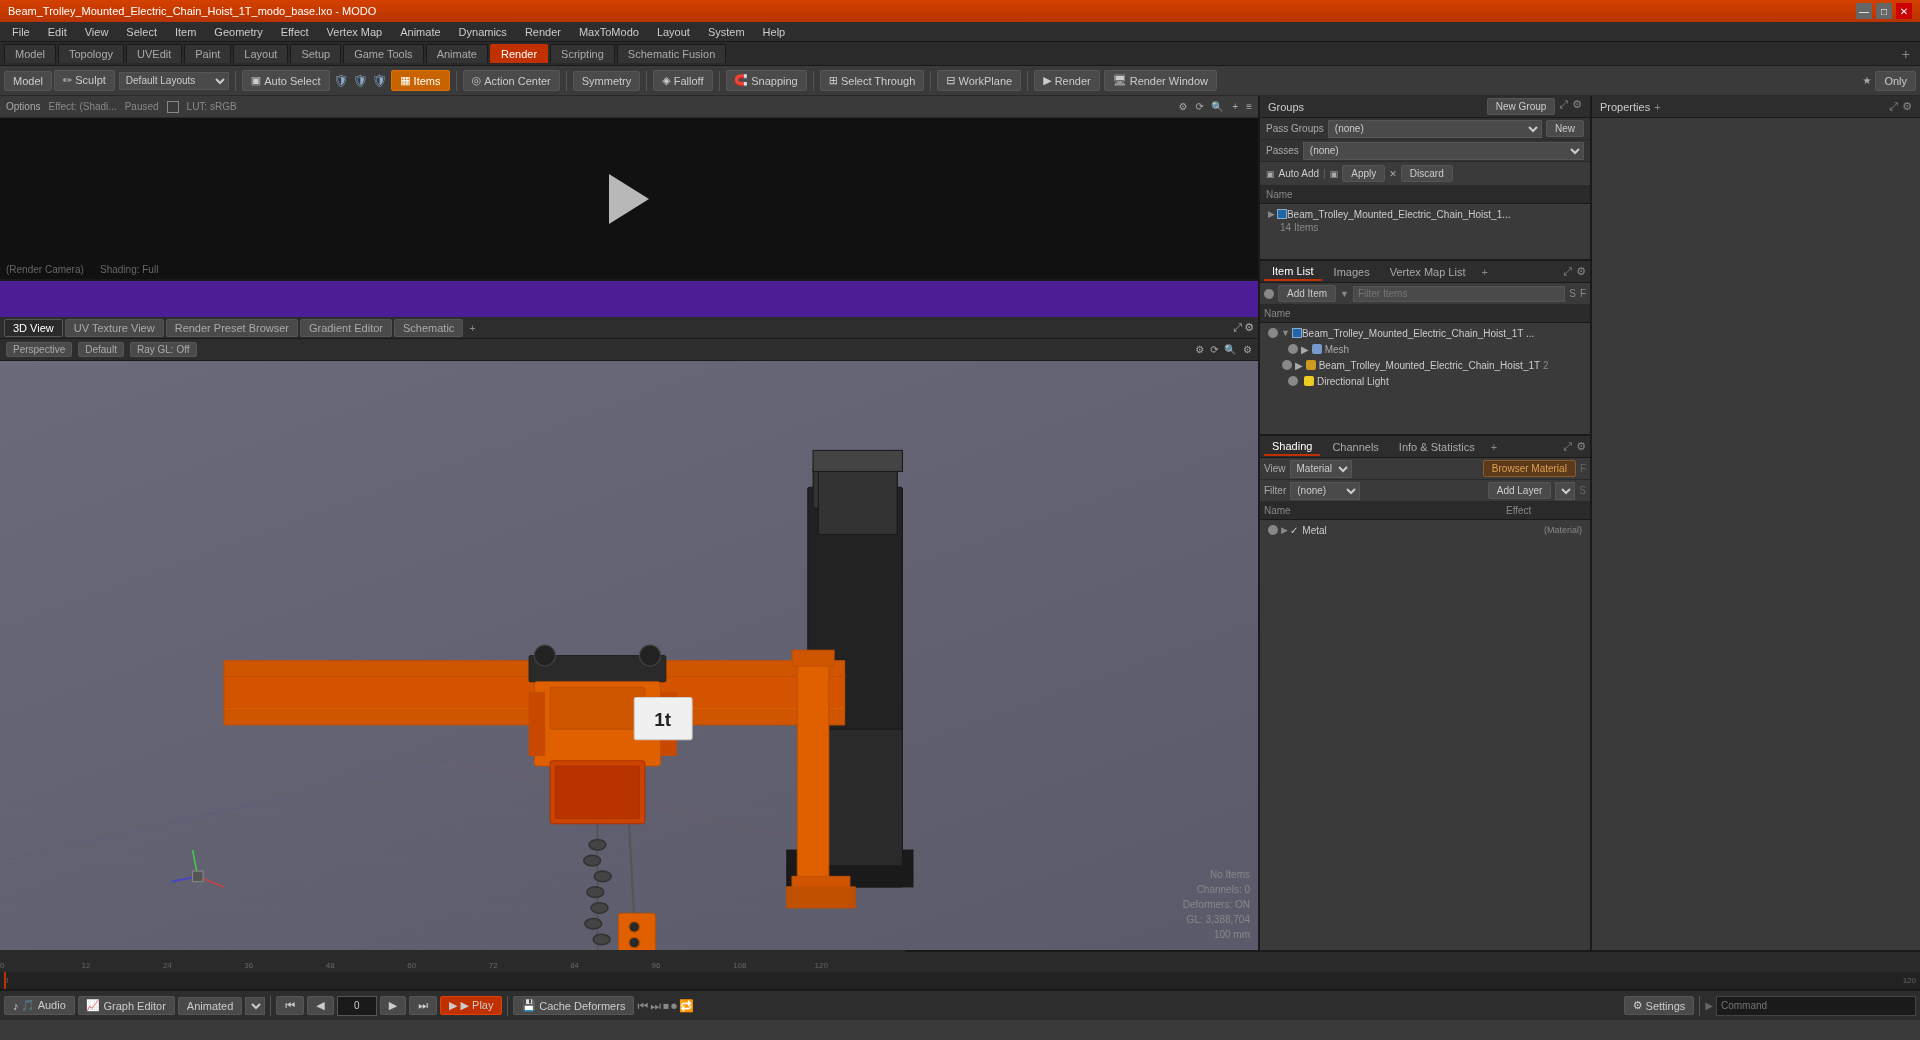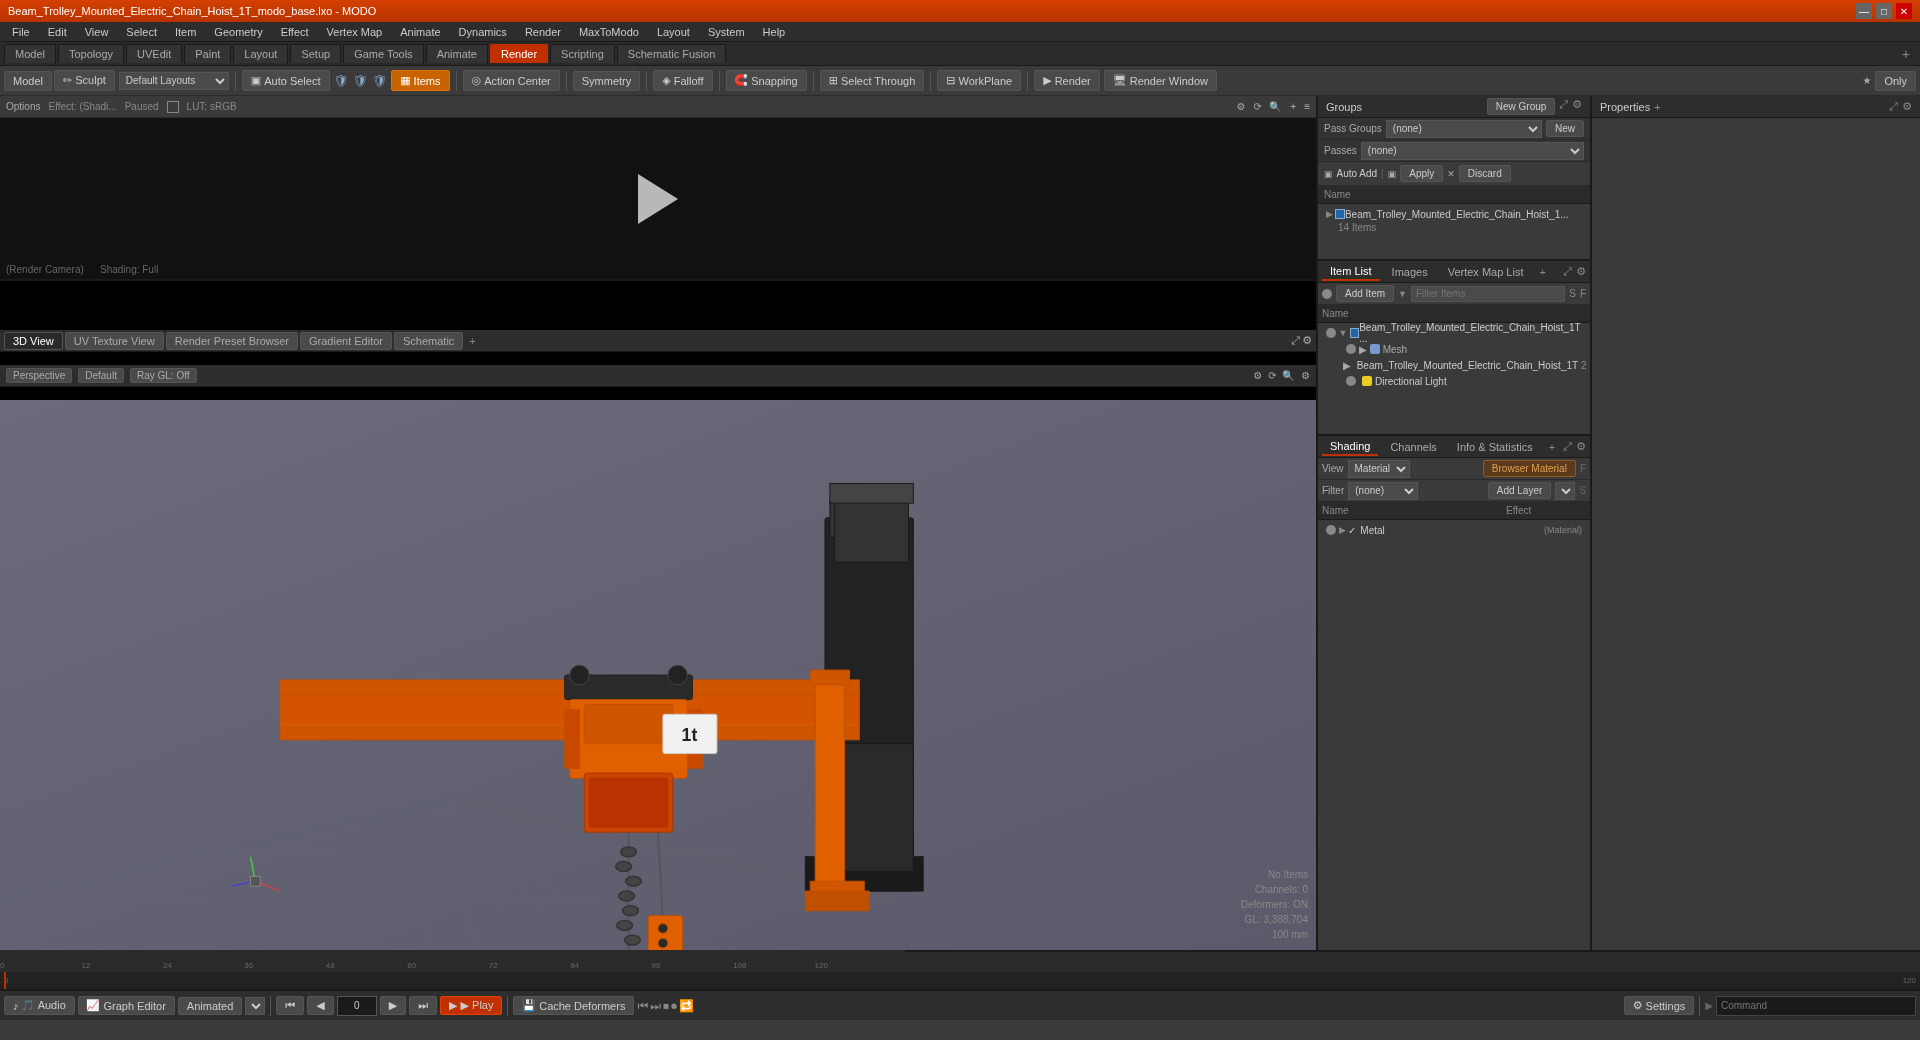--- a/index.html
+++ b/index.html
@@ -127,23 +127,22 @@
       display: flex;
       width: 100%;
       height: calc(1040px - 22px - 20px - 24px - 30px - 30px);
     }
 
     
     #left-panel {
       flex: 1;
       display: flex;
       flex-direction: column;
-      background: #000000;
+      background: #4c1d95;
       border-right: 2px solid #1a1a1a;
-      gap: 13px;
     }
 
     
     #render-preview {
       height: 185px;
       background: #000;
       position: relative;
       border-bottom: 2px solid #1a1a1a;
     }
     #render-toolbar {
@@ -619,21 +618,21 @@
       <div id="scene-info">
         <div>No Items</div>
         <div>Channels: 0</div>
         <div>Deformers: ON</div>
         <div>GL: 3,388,704</div>
         <div>100 mm</div>
       </div>
     </div>
   </div>
 
-  <div id="right-panel" style="width:272px; display:flex; flex-direction:column; background:#fdba74;">
+  <div id="right-panel" style="width:330px; display:flex; flex-direction:column; background:#fdba74;">
 
     <div id="groups-panel" style="height:165px; border-bottom:2px solid #1a1a1a; display:flex; flex-direction:column;">
       <div style="height:22px; background:#2d2d2d; display:flex; align-items:center; padding:0 8px; justify-content:space-between; border-bottom:1px solid #1a1a1a;">
         <span style="color:#ccc; font-size:11px;">Groups</span>
         <div style="display:flex; gap:4px;">
           <button class="action-btn">New Group</button>
           <span style="color:#888; cursor:pointer;">⤢</span>
           <span style="color:#888; cursor:pointer;">⚙</span>
         </div>
       </div>

